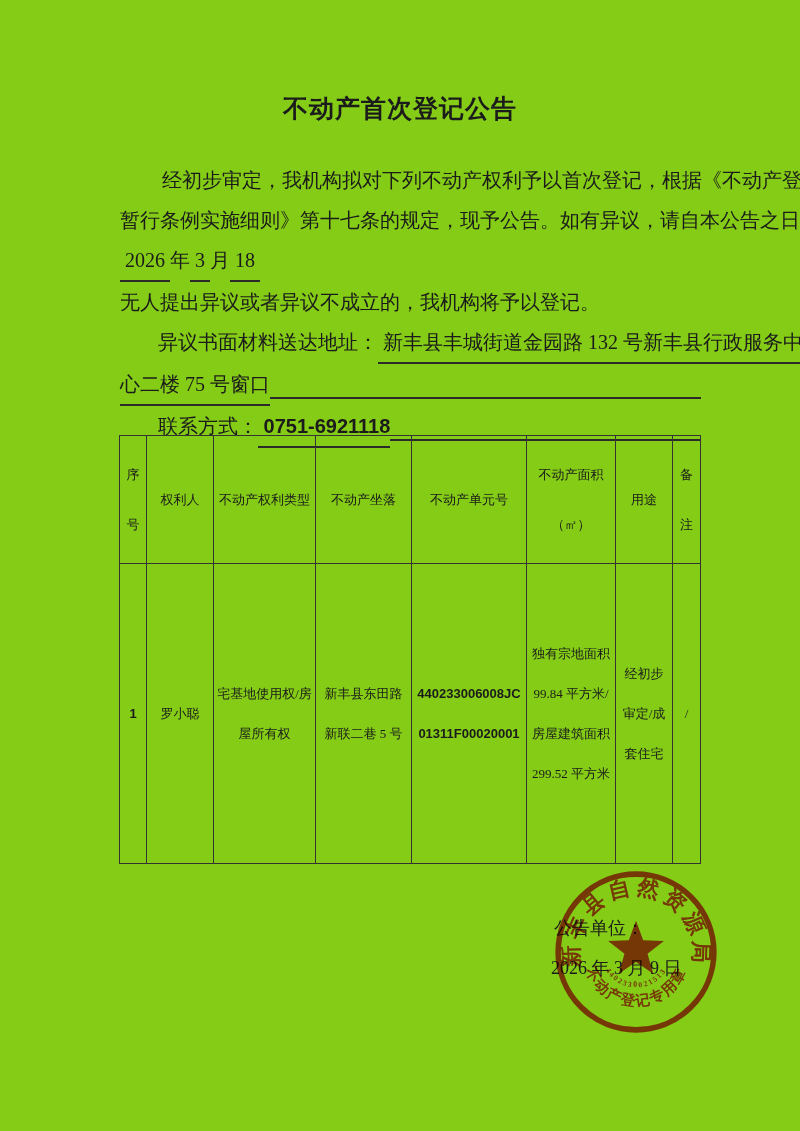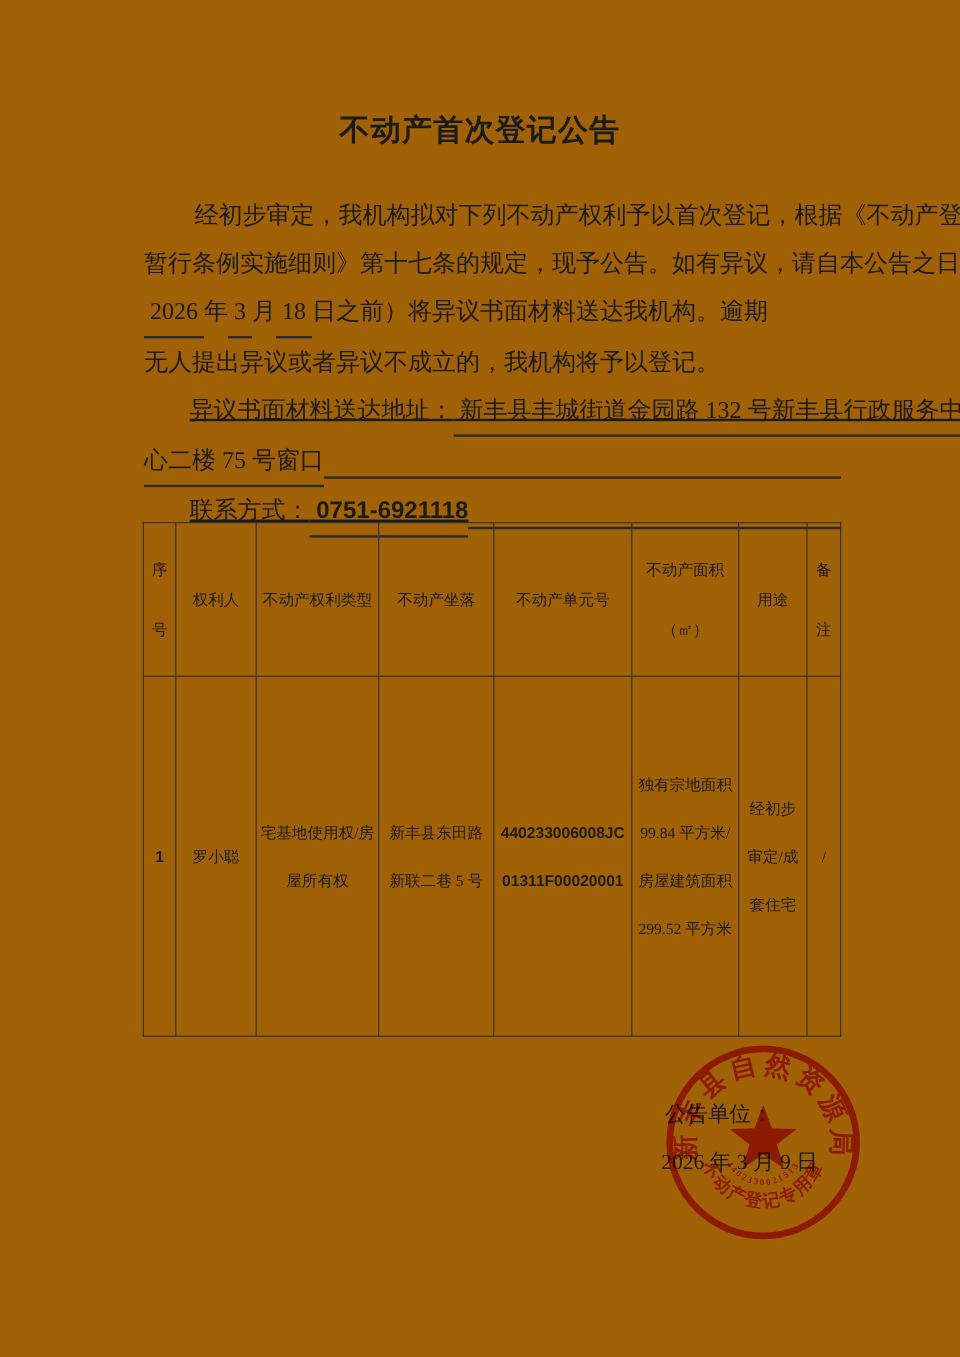--- a/index.html
+++ b/index.html
@@ -1,37 +1,37 @@
 <!DOCTYPE html>
 <html><head>
 <meta charset="utf-8">
 <style>
   html,body{margin:0;padding:0;background:#e9e9e9;}
   .page{
     position:relative;
     width:800px;height:1131px;
     margin:0 auto;
-    background:#a16207;
+    background:#84cc16;
     font-family:"Liberation Serif","DejaVu Serif",serif;
     color:#1b1b1b;
     overflow:hidden;
   }
   .doc-title{
     position:absolute;top:92px;left:0;right:0;
     text-align:center;
     font-size:25px;font-weight:bold;letter-spacing:1px;
   }
   .body-block{
     position:absolute;left:120px;top:160px;width:581px;
     font-size:20px;line-height:40px;
   }
   .line{display:flex;white-space:pre;}
   .line span{white-space:pre;}
   .ind{padding-left:42px;}
-  .ind2{padding-left:38px;text-decoration:underline;}
+  .ind2{padding-left:38px;}
   .u{border-bottom:2px solid #2b2b2b;}
   .fill{flex:1;border-bottom:2px solid #2b2b2b;margin-bottom:7px;}
   .sansnum{font-family:"Liberation Sans","DejaVu Sans",sans-serif;font-weight:600;}
   .doc-table{
     position:absolute;left:119px;top:435px;width:581px;
     border-collapse:collapse;table-layout:fixed;
     text-align:center;font-size:13px;
   }
   .doc-table td{
     border:1.5px solid #343434;
@@ -56,21 +56,21 @@
 </head>
 <body>
 
 <div class="page">
 
   <div class="doc-title">不动产首次登记公告</div>
 
   <div class="body-block">
     <div class="line ind"><span>经初步审定，我机构拟对下列不动产权利予以首次登记，根据《不动产登记</span></div>
     <div class="line"><span>暂行条例实施细则》第十七条的规定，现予公告。如有异议，请自本公告之日起</span></div>
-    <div class="line"><span class="u"> 2026 </span><span>年</span><span class="u"> 3 </span><span>月</span><span class="u"> 18 </span><span>日之前）将异议书面材料送达我机构。逾期</span></div>
+    <div class="line"><span class="u"> 2026 </span><span>年</span><span class="u"> 3 </span><span>月</span><span class="u"> 18 </span></div>
     <div class="line"><span>无人提出异议或者异议不成立的，我机构将予以登记。</span></div>
     <div class="line ind2"><span>异议书面材料送达地址：</span><span class="u"> 新丰县丰城街道金园路 132 号新丰县行政服务中</span></div>
     <div class="line"><span class="u">心二楼 75 号窗口</span><span class="fill"></span></div>
     <div class="line ind2"><span>联系方式：</span><span class="u sansnum"> 0751-6921118</span><span class="fill"></span></div>
   </div>
 
   <table class="doc-table">
     <colgroup>
       <col style="width:27px">
         <col style="width:67px">

